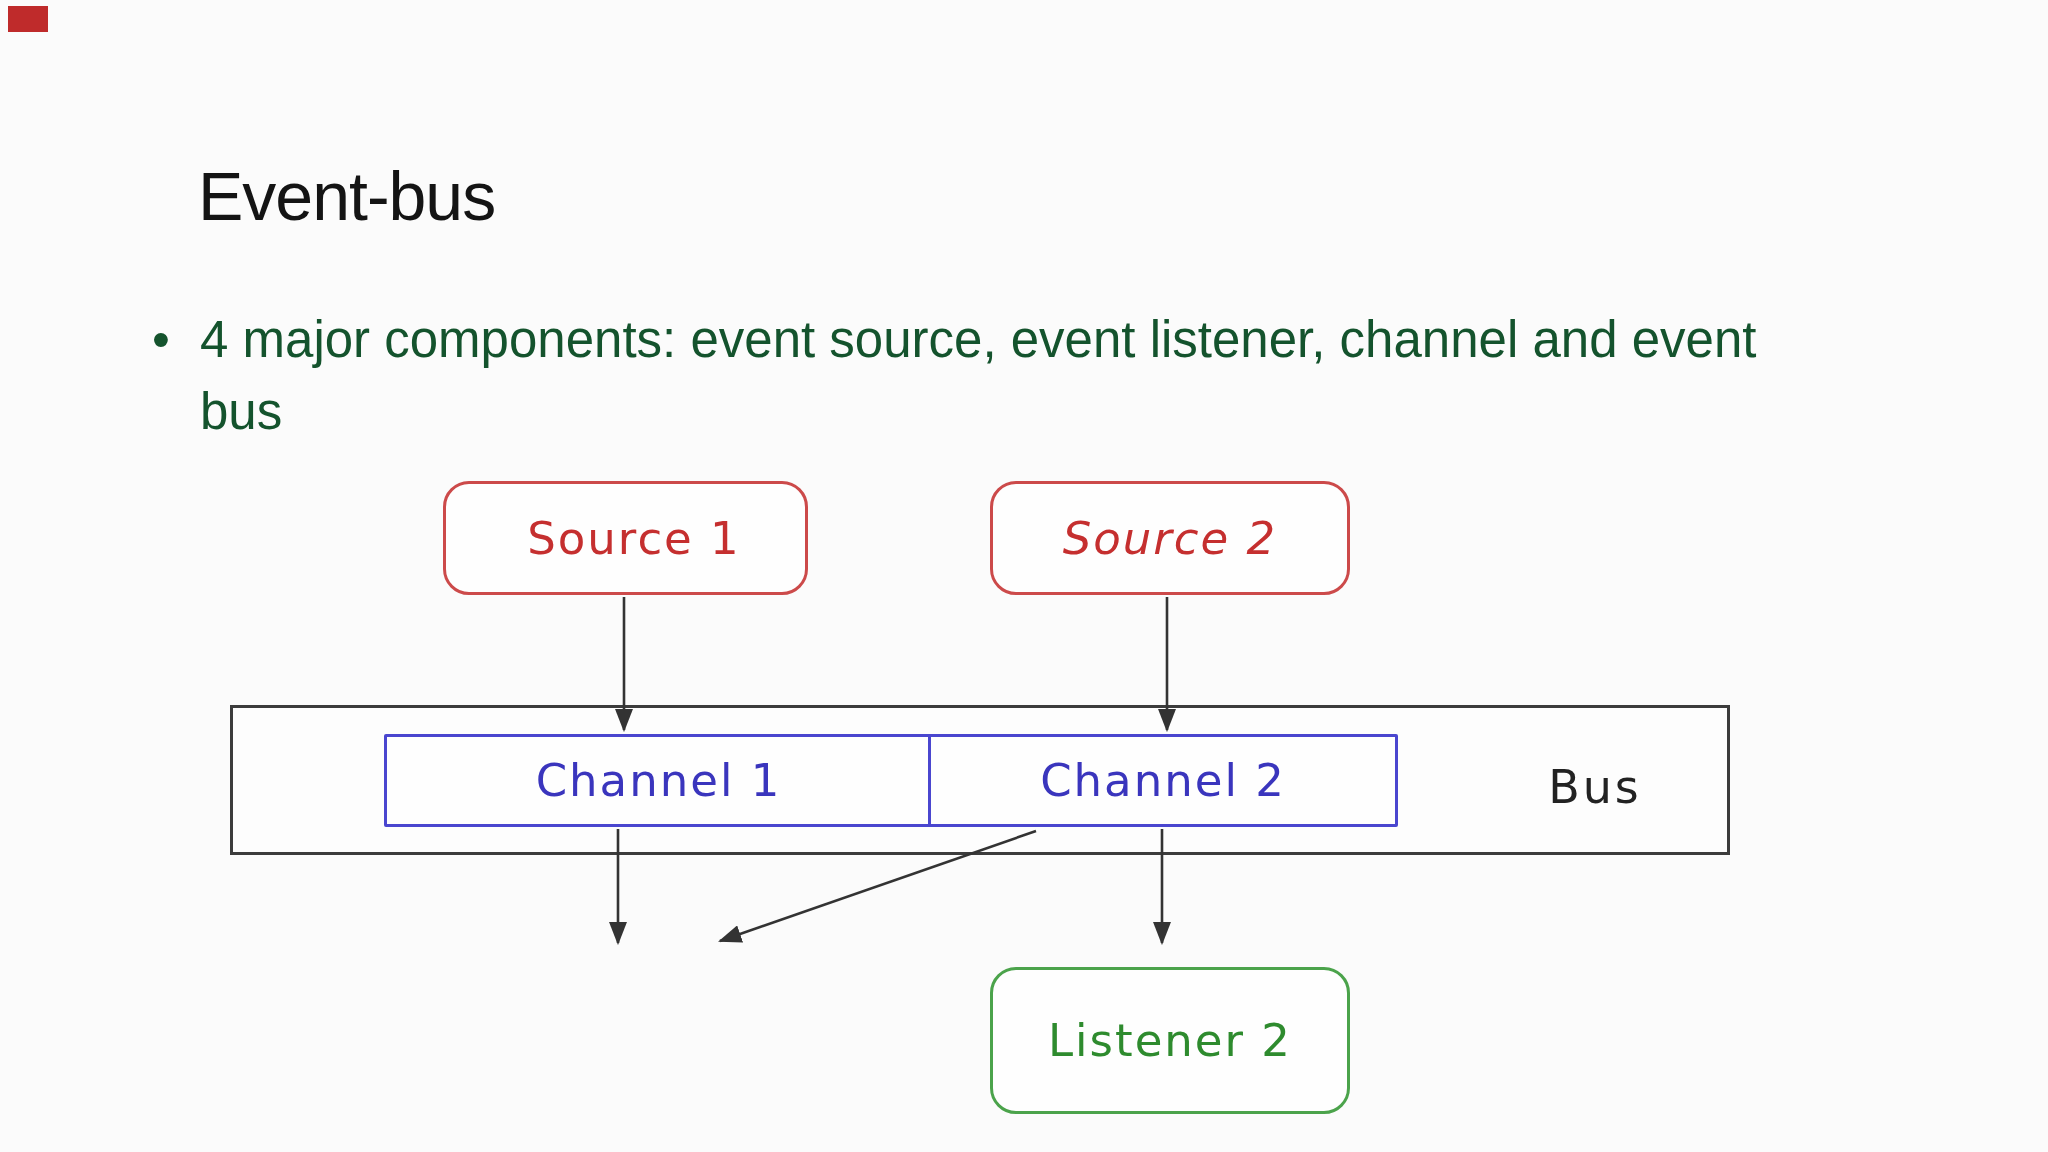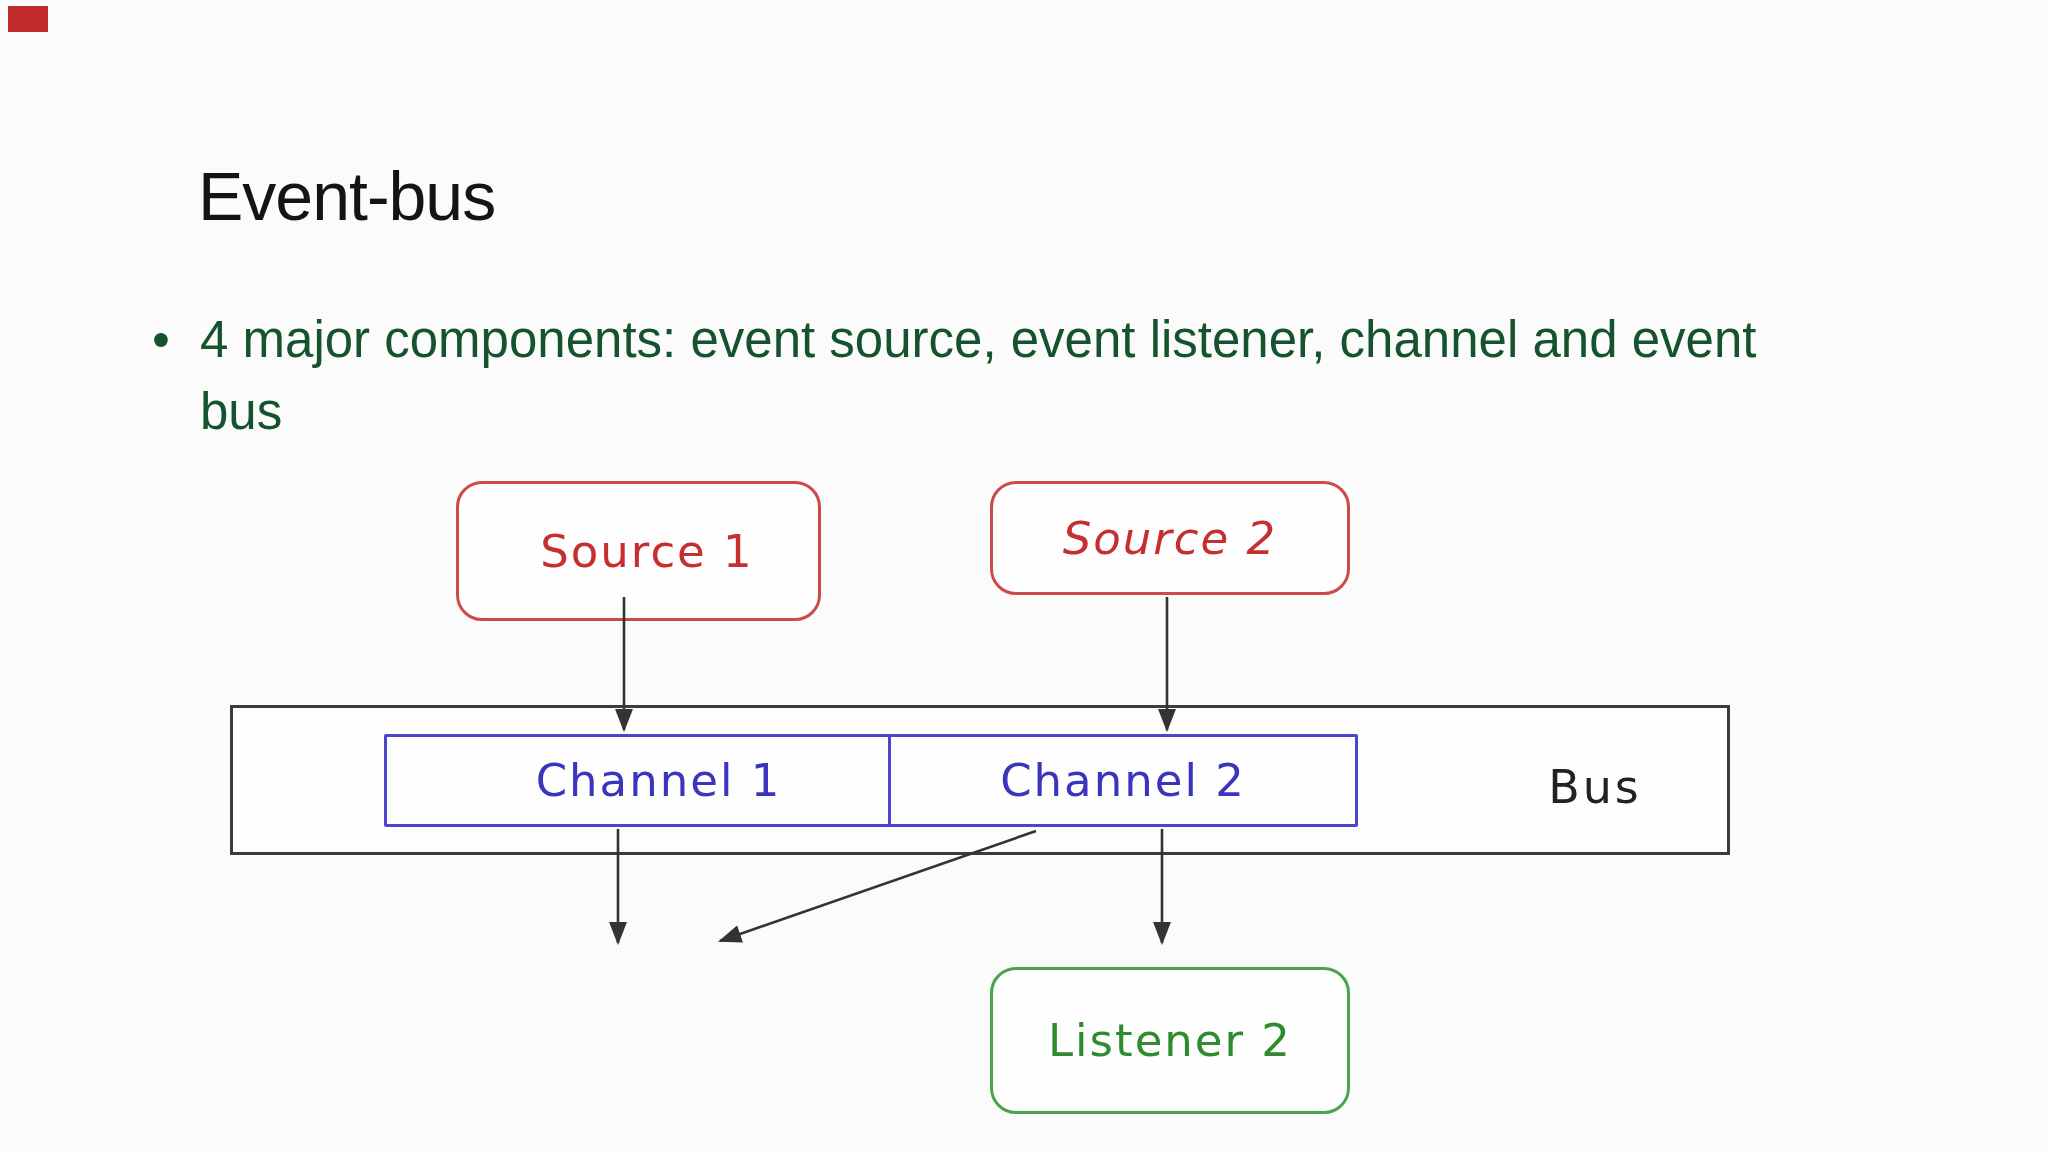--- a/index.html
+++ b/index.html
@@ -24,24 +24,24 @@
   .source   { border:3px solid var(--source-border,#cc4a4a);   color:var(--source-text,#c52f2f);   border-radius:26px; }
   .channel  { border:3px solid var(--channel-border,#4a46cf);  color:var(--channel-text,#3a35bd);  border-radius:2px; }
   .listener { border:3px solid var(--listener-border,#4ba34b); color:var(--listener-text,#2e8b2e); border-radius:26px; }
 
   .bus-rect { position:absolute; left:230px; top:705px; width:1500px; height:150px;
               box-sizing:border-box; border:3px solid var(--bus-border,#3c3c3c); background:#fdfdfd; }
   .bus-label { position:absolute; left:1500px; top:760px; width:190px; text-align:center;
                font-family:"DejaVu Sans", sans-serif; font-size:46px; letter-spacing:3px;
                color:var(--bus-text,#222222); }
 
-  #source1  { left:456px; top:481px; width:365px; height:140px;padding-left:17px; }
+  #source1  { left:443px; top:481px; width:365px; height:114px;padding-left:17px; }
   #source2  { left:990px; top:481px; width:360px; height:114px;font-style:italic; }
   #channel1 { left:384px; top:734px; width:549px; height:93px; }
-  #channel2 { left:888px; top:734px; width:470px; height:93px; }
+  #channel2 { left:928px; top:734px; width:470px; height:93px; }
   #listener1{ left:438px; top:947px; width:366px; height:115px; }
   #listener2{ left:990px; top:947px; width:360px; height:147px;margin-top:20px; }
 
   svg.edges { position:absolute; left:0; top:0; width:2048px; height:1152px;
               z-index:5; pointer-events:none; }
   .edge { stroke:var(--arrow,#333333); stroke-width:2.6; fill:none; }
   .ah   { fill:var(--arrow,#333333); }
 </style>
 </head>
 <body>

